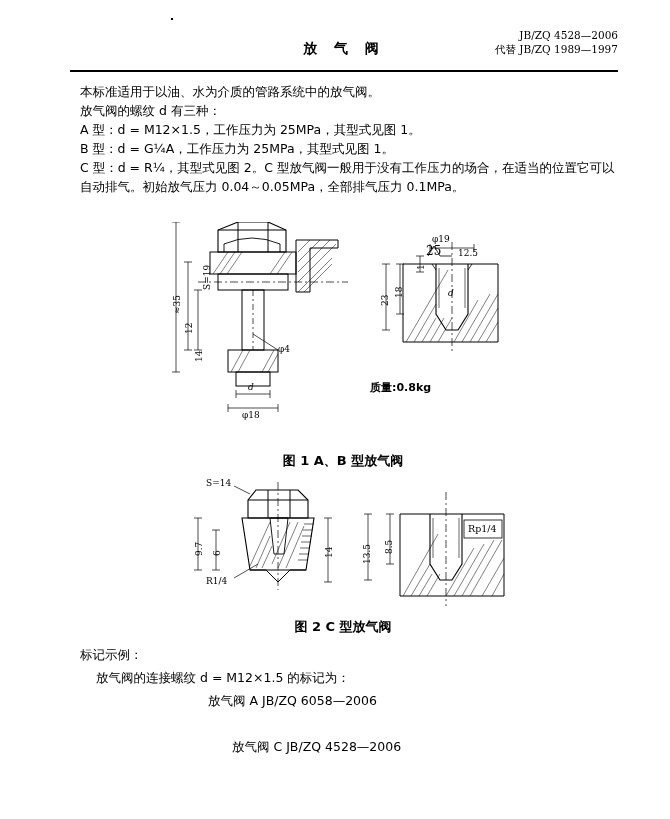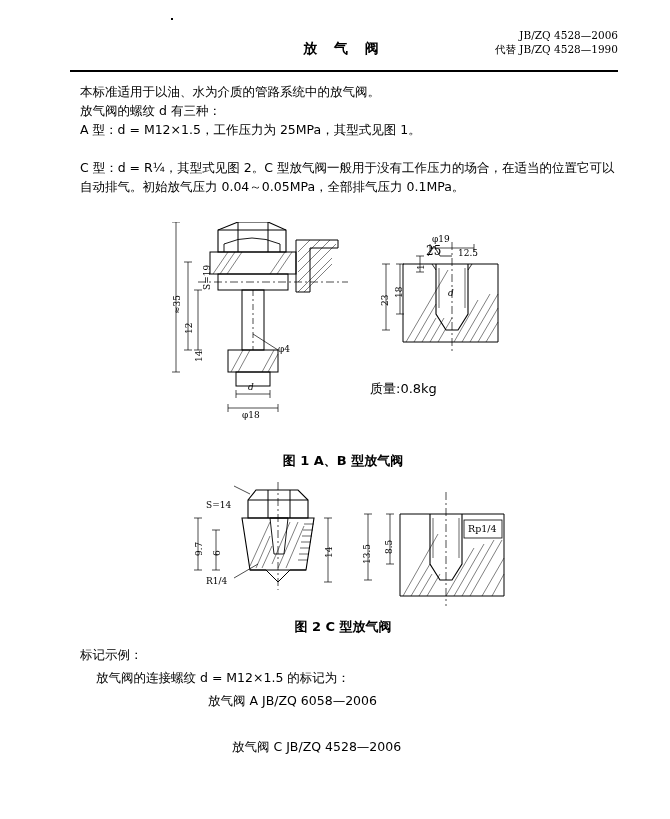--- a/index.html
+++ b/index.html
@@ -71,22 +71,22 @@
     font-family:"DejaVu Serif","Liberation Serif",serif;
     position:absolute;
     white-space:nowrap;
   }
   .dim.vert{
     transform:rotate(-90deg);
     transform-origin:left top;
   }
   .mass{
     position:absolute;
-    font-size:13px;
-    font-weight:normal;
+    font-size:11px;
+    font-weight:bold;
     white-space:nowrap;
   }
   
   .mark{
     position:absolute;
     font-size:12.5px;
     line-height:20px;
     white-space:nowrap;
   }
   .m1{left:72px;top:645px;}
@@ -99,29 +99,30 @@
 </head>
 <body>
 
 <div class="page">
 
   <div class="dot"></div>
 
   <div class="header">
     <div class="std-codes">
       <div>JB/ZQ 4528—2006</div>
-      <div>代替 JB/ZQ 4528—1990</div>
+      <div>代替 JB/ZQ 1989—1997</div>
     </div>
     <div class="doc-title">放 气 阀</div>
   </div>
   <div class="rule"></div>
 
   <div class="para p1">本标准适用于以油、水为介质的管路系统中的放气阀。</div>
   <div class="para p2">放气阀的螺纹 d 有三种：</div>
   <div class="para p3">A 型：d = M12×1.5，工作压力为 25MPa，其型式见图 1。</div>
+  <div class="para p4">B 型：d = G¼A，工作压力为 25MPa，其型式见图 1。</div>
   <div class="para p5">C 型：d = R¼，其型式见图 2。C 型放气阀一般用于没有工作压力的场合，在适当的位置它可以自动排气。初始放气压力 0.04～0.05MPa，全部排气压力 0.1MPa。</div>
 
   <div class="fig" style="left:150px;top:222px;width:400px;height:250px;">
     <svg width="400" height="250" viewBox="0 0 400 250">
       <g stroke="#000" fill="none" stroke-width="1">
 
         <path d="M60 30 L60 8 L80 0 L110 0 L128 8 L128 30 Z" stroke-width="1.1"></path>
         <line x1="60" y1="8" x2="128" y2="8"></line>
         <line x1="80" y1="0" x2="80" y2="30"></line>
         <line x1="110" y1="0" x2="110" y2="30"></line>
@@ -319,21 +320,21 @@
         <line x1="226" y1="36" x2="234" y2="36" stroke-width="0.7"></line>
         <line x1="226" y1="102" x2="234" y2="102" stroke-width="0.7"></line>
         <line x1="252" y1="36" x2="252" y2="86" stroke-width="0.7"></line>
         <line x1="248" y1="36" x2="256" y2="36" stroke-width="0.7"></line>
         <line x1="248" y1="86" x2="256" y2="86" stroke-width="0.7"></line>
 
         <rect x="326" y="42" width="38" height="18" stroke-width="0.8"></rect>
       </g>
     </svg>
 
-    <div class="dim" style="left:68px;top:0px;margin-top:22px;">S=14</div>
+    <div class="dim" style="left:68px;top:0px;">S=14</div>
     <div class="dim vert" style="left:56px;top:78px;">9.7</div>
     <div class="dim vert" style="left:74px;top:78px;">6</div>
     <div class="dim vert" style="left:186px;top:80px;">14</div>
     <div class="dim" style="left:68px;top:98px;">R1/4</div>
     <div class="dim vert" style="left:224px;top:86px;">13.5</div>
     <div class="dim vert" style="left:246px;top:76px;">8.5</div>
     <div class="dim" style="left:330px;top:45px;font-size:9.5px;">Rp1/4</div>
   </div>
 
   <div class="fig-caption" style="left:0;top:618px;">图 2  C 型放气阀</div>

